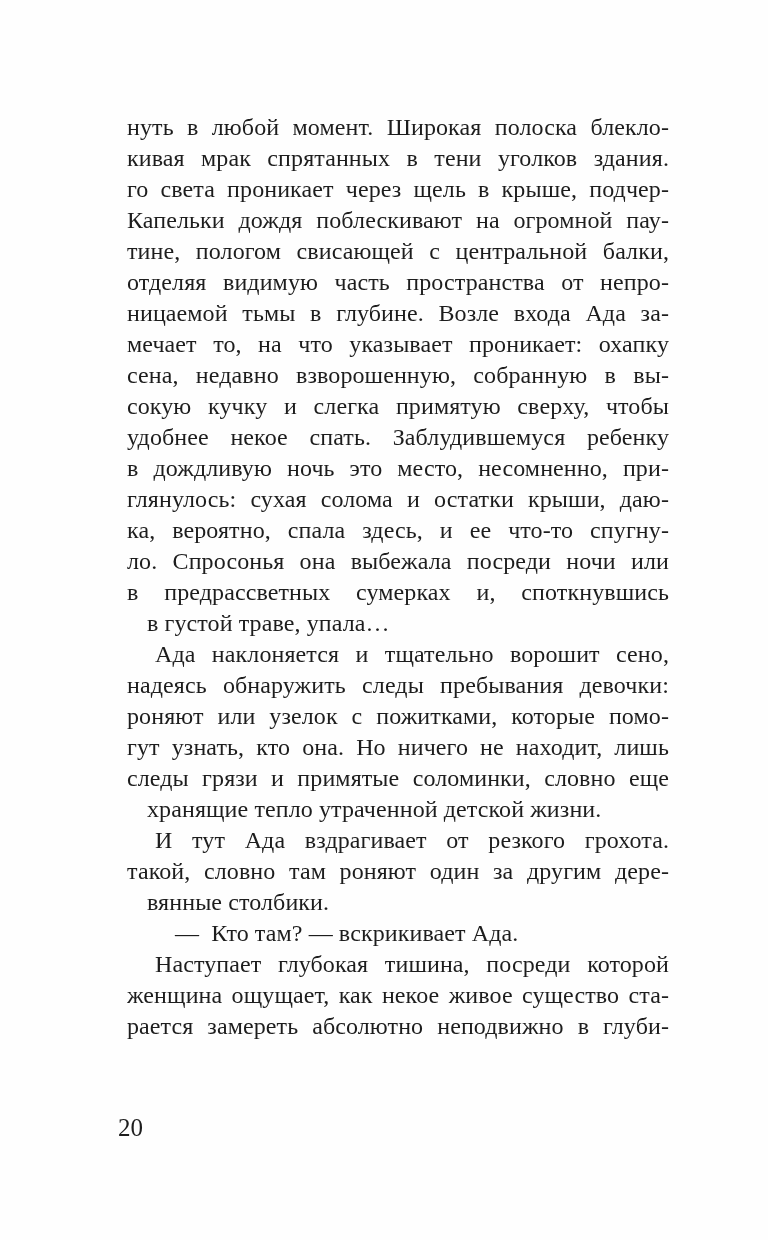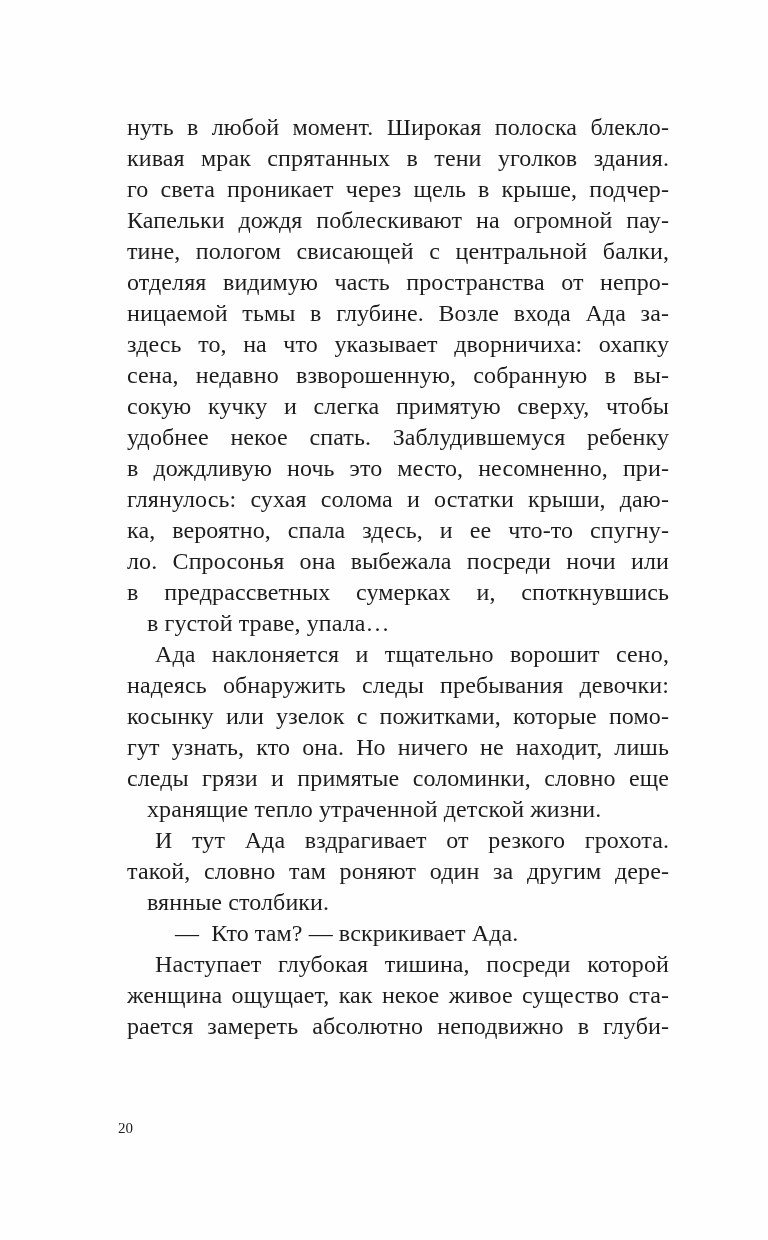--- a/index.html
+++ b/index.html
@@ -43,50 +43,50 @@
     margin-left: 20px;
     -moz-text-align-last: left;
   }
   .line.indent {
     text-indent: 28px;
   }
   .page-number {
     position: absolute;
     left: 118px;
     top: 1117px;
-    font-size: 15px;
+    font-size: 25px;
     line-height: 22px;
     color: inherit;
   }
 </style>
 </head>
 <body style="background: rgb(254, 254, 254);">
 
 <div class="page" style="background: rgb(254, 254, 254); color: rgb(29, 29, 29);">
   <div class="text-block" id="text-block">
       <div class="line">нуть в любой момент. Широкая полоска блекло-</div>
       <div class="line">кивая мрак спрятанных в тени уголков здания.</div>
       <div class="line">го света проникает через щель в крыше, подчер-</div>
       <div class="line">Капельки дождя поблескивают на огромной пау-</div>
       <div class="line">тине, пологом свисающей с центральной балки,</div>
       <div class="line">отделяя видимую часть пространства от непро-</div>
       <div class="line">ницаемой тьмы в глубине. Возле входа Ада за-</div>
-      <div class="line">здесь то, на что указывает дворничиха: охапку</div>
+      <div class="line">мечает то, на что указывает проникает: охапку</div>
       <div class="line">сена, недавно взворошенную, собранную в вы-</div>
       <div class="line">сокую кучку и слегка примятую сверху, чтобы</div>
       <div class="line">удобнее некое спать. Заблудившемуся ребенку</div>
       <div class="line">в дождливую ночь это место, несомненно, при-</div>
       <div class="line">глянулось: сухая солома и остатки крыши, даю-</div>
       <div class="line">ка, вероятно, спала здесь, и ее что-то спугну-</div>
       <div class="line">ло. Спросонья она выбежала посреди ночи или</div>
       <div class="line">в предрассветных сумерках и, споткнувшись</div>
       <div class="line end">в густой траве, упала…</div>
       <div class="line indent">Ада наклоняется и тщательно ворошит сено,</div>
       <div class="line">надеясь обнаружить следы пребывания девочки:</div>
-      <div class="line">косынку или узелок с пожитками, которые помо-</div>
+      <div class="line">роняют или узелок с пожитками, которые помо-</div>
       <div class="line">гут узнать, кто она. Но ничего не находит, лишь</div>
       <div class="line">следы грязи и примятые соломинки, словно еще</div>
       <div class="line end">хранящие тепло утраченной детской жизни.</div>
       <div class="line indent">И тут Ада вздрагивает от резкого грохота.</div>
       <div class="line">такой, словно там роняют один за другим дере-</div>
       <div class="line end">вянные столбики.</div>
       <div class="line indent end">— Кто там? — вскрикивает Ада.</div>
       <div class="line indent">Наступает глубокая тишина, посреди которой</div>
       <div class="line">женщина ощущает, как некое живое существо ста-</div>
       <div class="line">рается замереть абсолютно неподвижно в глуби-</div>

